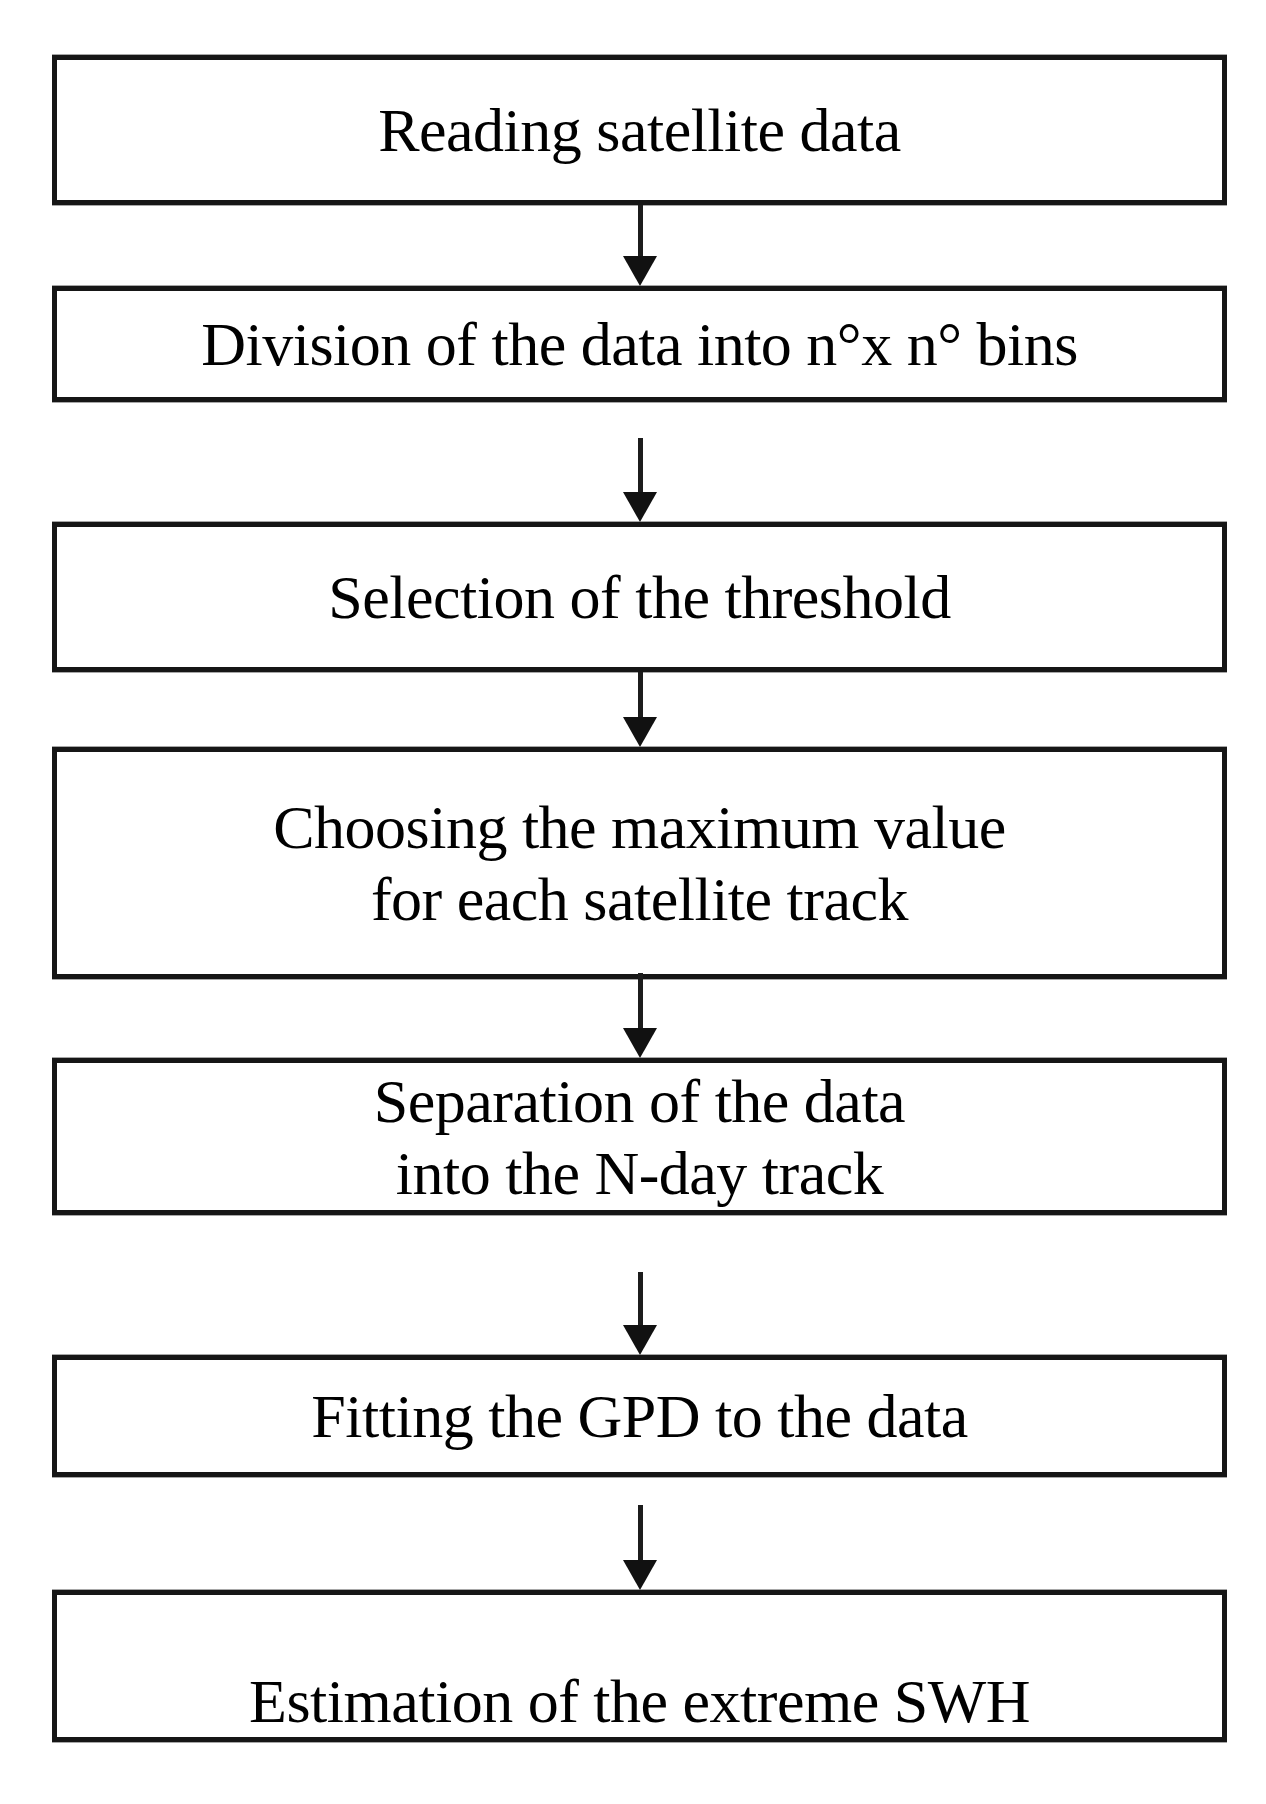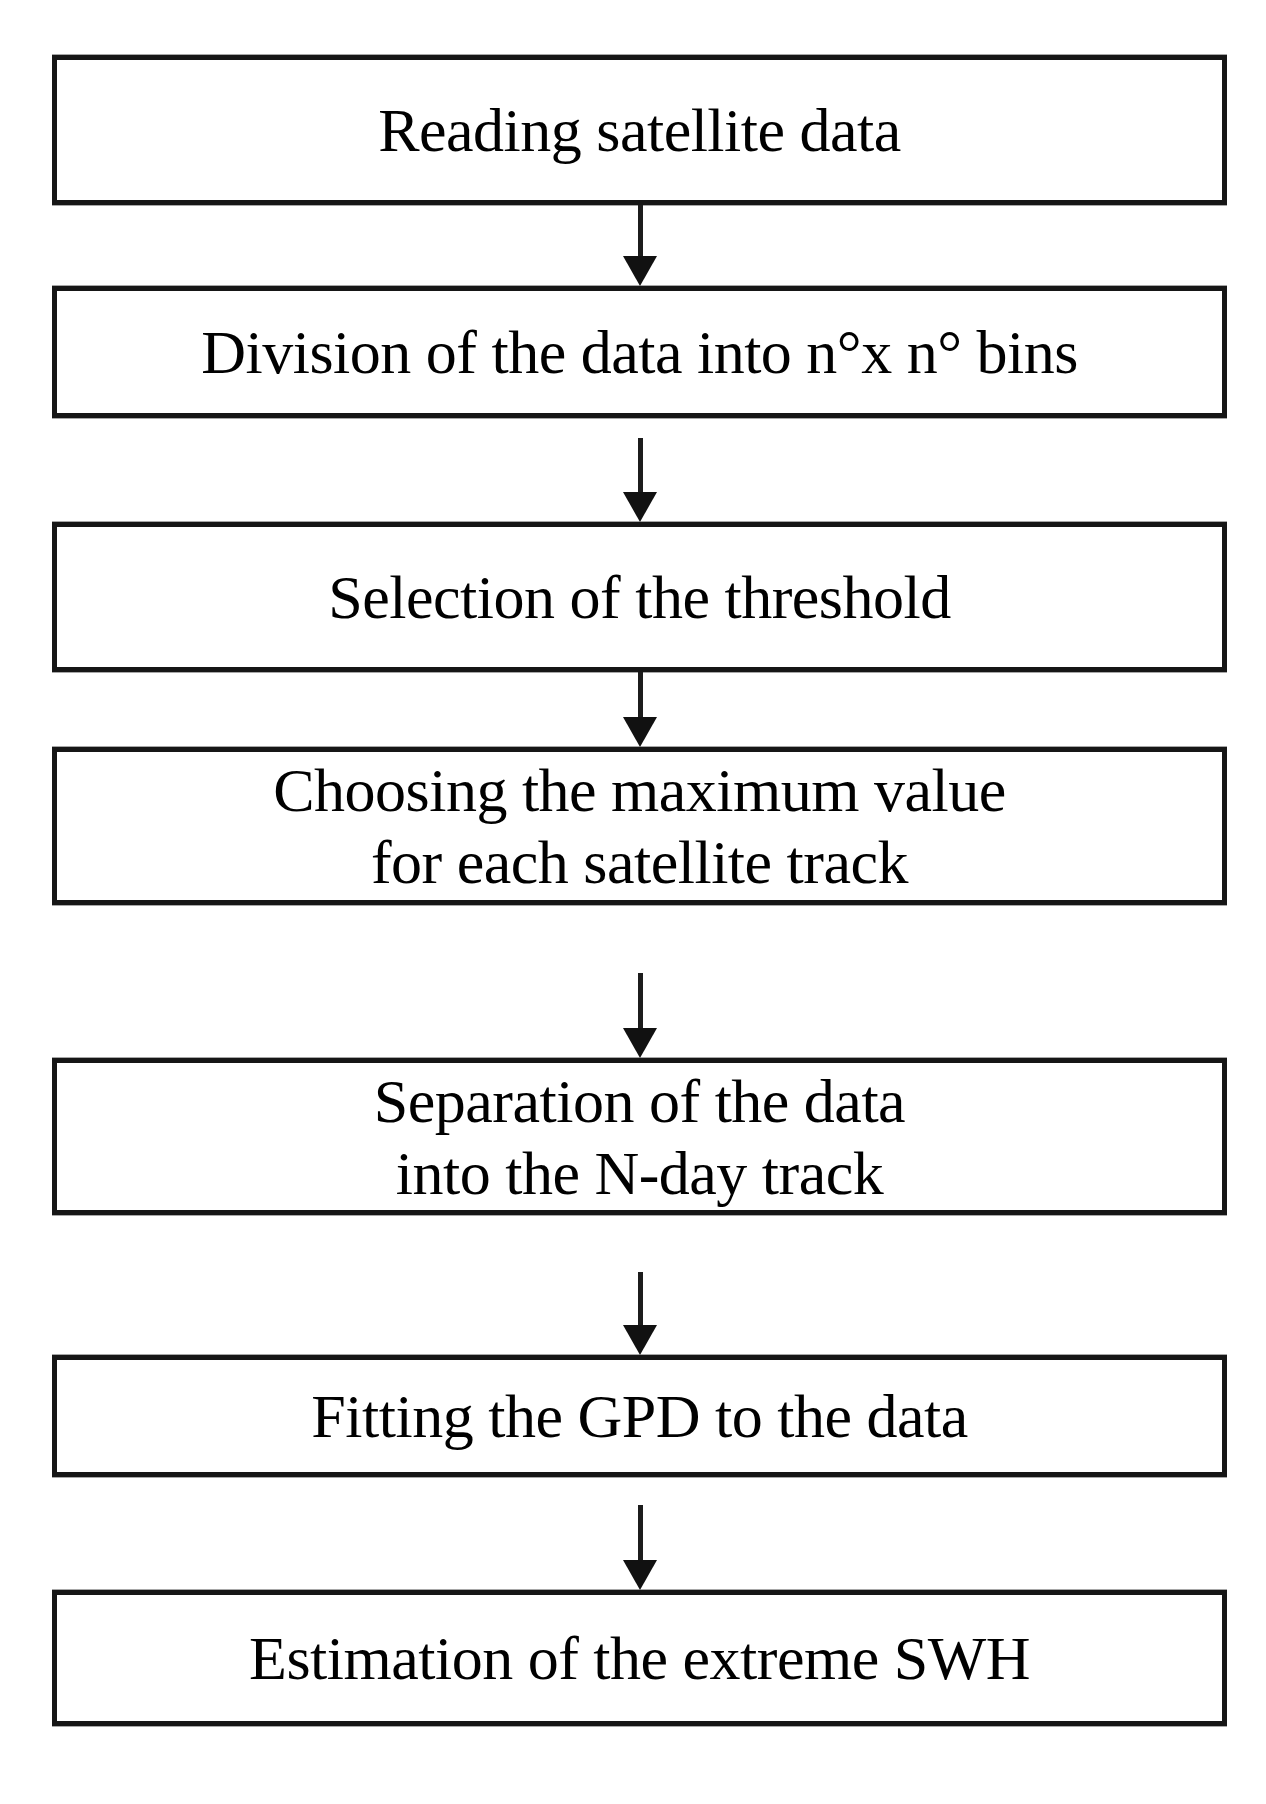--- a/index.html
+++ b/index.html
@@ -64,39 +64,39 @@
 <div id="canvas">
   <div class="flow-box" style="top: 55px; height: 150px;">
       <div class="box-line">Reading satellite data</div>
     </div>
 
   <div class="flow-arrow" style="top: 205px; height: 81px;">
     <div class="arrow-line"></div>
     <div class="arrow-head"></div>
   </div>
 
-  <div class="flow-box" style="top: 286px; height: 132px; font-family: Liberation Serif, serif;">
+  <div class="flow-box" style="top: 286px; height: 116px; font-family: Liberation Serif, serif;">
       <div class="box-line">Division of the data into n°x n° bins</div>
     </div>
 
   <div class="flow-arrow" style="top: 438px; height: 84px;">
     <div class="arrow-line"></div>
     <div class="arrow-head"></div>
   </div>
 
   <div class="flow-box" style="top: 522px; height: 150px;">
       <div class="box-line">Selection of the threshold</div>
     </div>
 
   <div class="flow-arrow" style="top: 672px; height: 75px;">
     <div class="arrow-line"></div>
     <div class="arrow-head"></div>
   </div>
 
-  <div class="flow-box" style="top: 747px; height: 158px;">
+  <div class="flow-box" style="top: 747px; height: 232px;">
       <div class="box-line">Choosing the maximum value</div>
       <div class="box-line">for each satellite track</div>
     </div>
 
   <div class="flow-arrow" style="top: 973px; height: 85px;">
     <div class="arrow-line"></div>
     <div class="arrow-head"></div>
   </div>
 
   <div class="flow-box" style="top: 1058px; height: 157px;">
@@ -111,16 +111,16 @@
 
   <div class="flow-box" style="top: 1355px; height: 122px;">
       <div class="box-line">Fitting the GPD to the data</div>
     </div>
 
   <div class="flow-arrow" style="top: 1505px; height: 85px;">
     <div class="arrow-line"></div>
     <div class="arrow-head"></div>
   </div>
 
-  <div class="flow-box" style="top: 1590px; height: 136px;">
+  <div class="flow-box" style="top: 1590px; height: 152px; justify-content: flex-end;">
       <div class="box-line">Estimation of the extreme SWH</div>
     </div>
 </div>
 
 </body></html>

